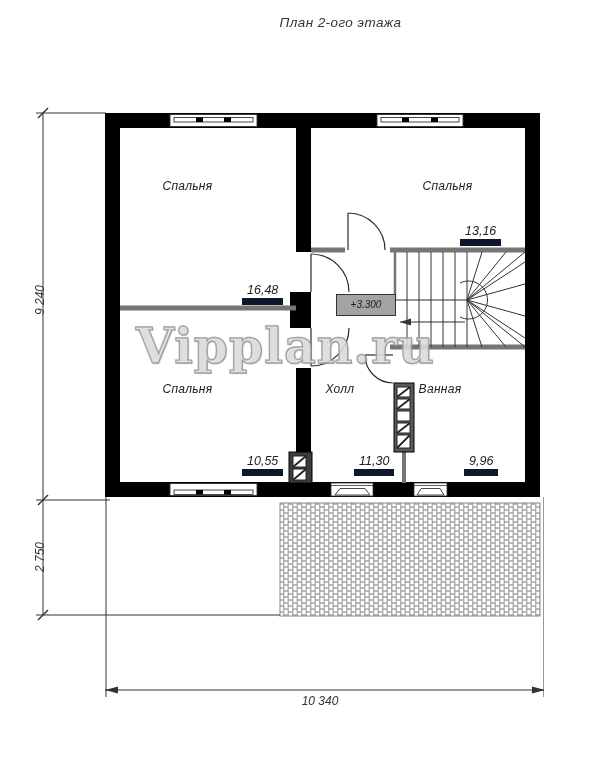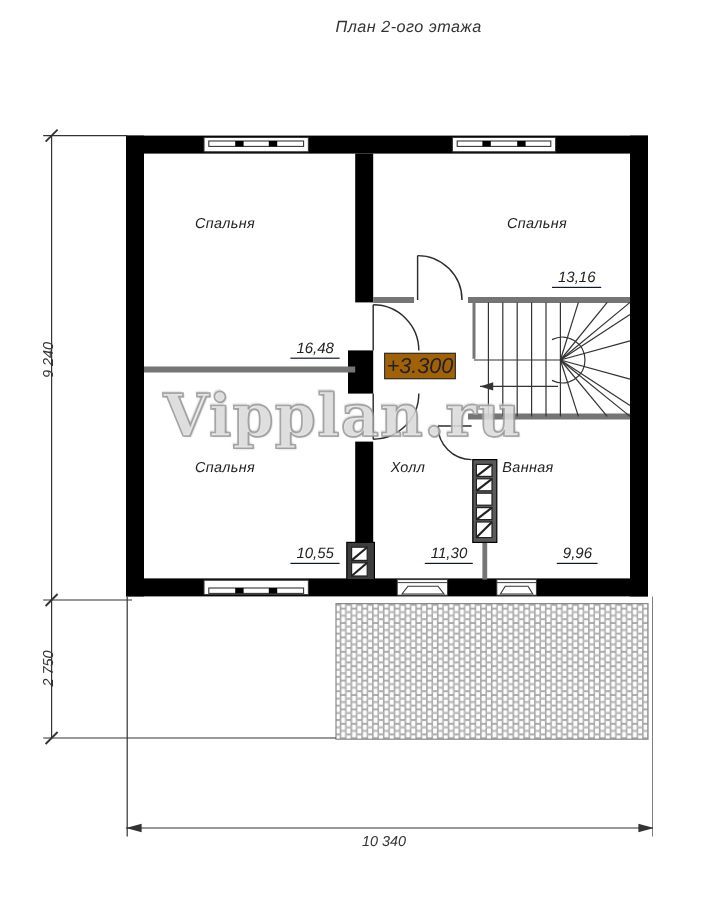--- a/index.html
+++ b/index.html
@@ -9,29 +9,29 @@
   }
   .plan-svg{position:absolute;left:0;top:0;z-index:1;}
   .txt{position:absolute;z-index:3;font-style:italic;color:#222;white-space:nowrap;}
   .title{left:238px;top:15px;width:205px;text-align:center;font-size:13.5px;letter-spacing:.4px;color:#333;}
   .room-label{font-size:12px;text-align:center;letter-spacing:.3px;}
   .lbl-bed-tl{left:140px;top:179px;width:95px;}
   .lbl-bed-tr{left:400px;top:179px;width:95px;}
   .lbl-bed-bl{left:140px;top:382px;width:95px;}
   .lbl-hall{left:306px;top:382px;width:68px;}
   .lbl-bath{left:406px;top:382px;width:68px;}
-  .area{font-size:12.5px;border-bottom:1px solid #0f172a;padding:0 5px 1px 5px;}
+  .area{font-size:12.5px;border-bottom:7px solid #0f172a;padding:0 5px 1px 5px;}
   .ar-tl{left:242px;top:283px;}
   .ar-tr{left:460px;top:224px;}
   .ar-bl{left:242px;top:454px;}
   .ar-hall{left:354px;top:454px;}
   .ar-bath{left:464px;top:454px;}
   .elev{
-    left:320px;top:294px;width:58px;height:20px;line-height:20px;text-align:center;
-    font-size:18px;border:1.2px solid #333;background:#a16207;
+    left:336px;top:294px;width:58px;height:20px;line-height:20px;text-align:center;
+    font-size:10px;border:1.2px solid #333;background:#a3a3a3;
   }
   .dim{font-size:12px;text-align:center;color:#333;}
   .dim-v{width:64px;transform:rotate(-90deg);transform-origin:center center;}
   .dim-9240{left:8px;top:293px;}
   .dim-2750{left:8px;top:550px;}
   .dim-10340{left:280px;top:694px;width:80px;}
   .watermark{
     position:absolute;left:118px;top:317px;z-index:5;
     font-family:"DejaVu Serif",serif;font-size:49px;font-weight:bold;letter-spacing:1px;
     color:rgba(255,255,255,.55);

